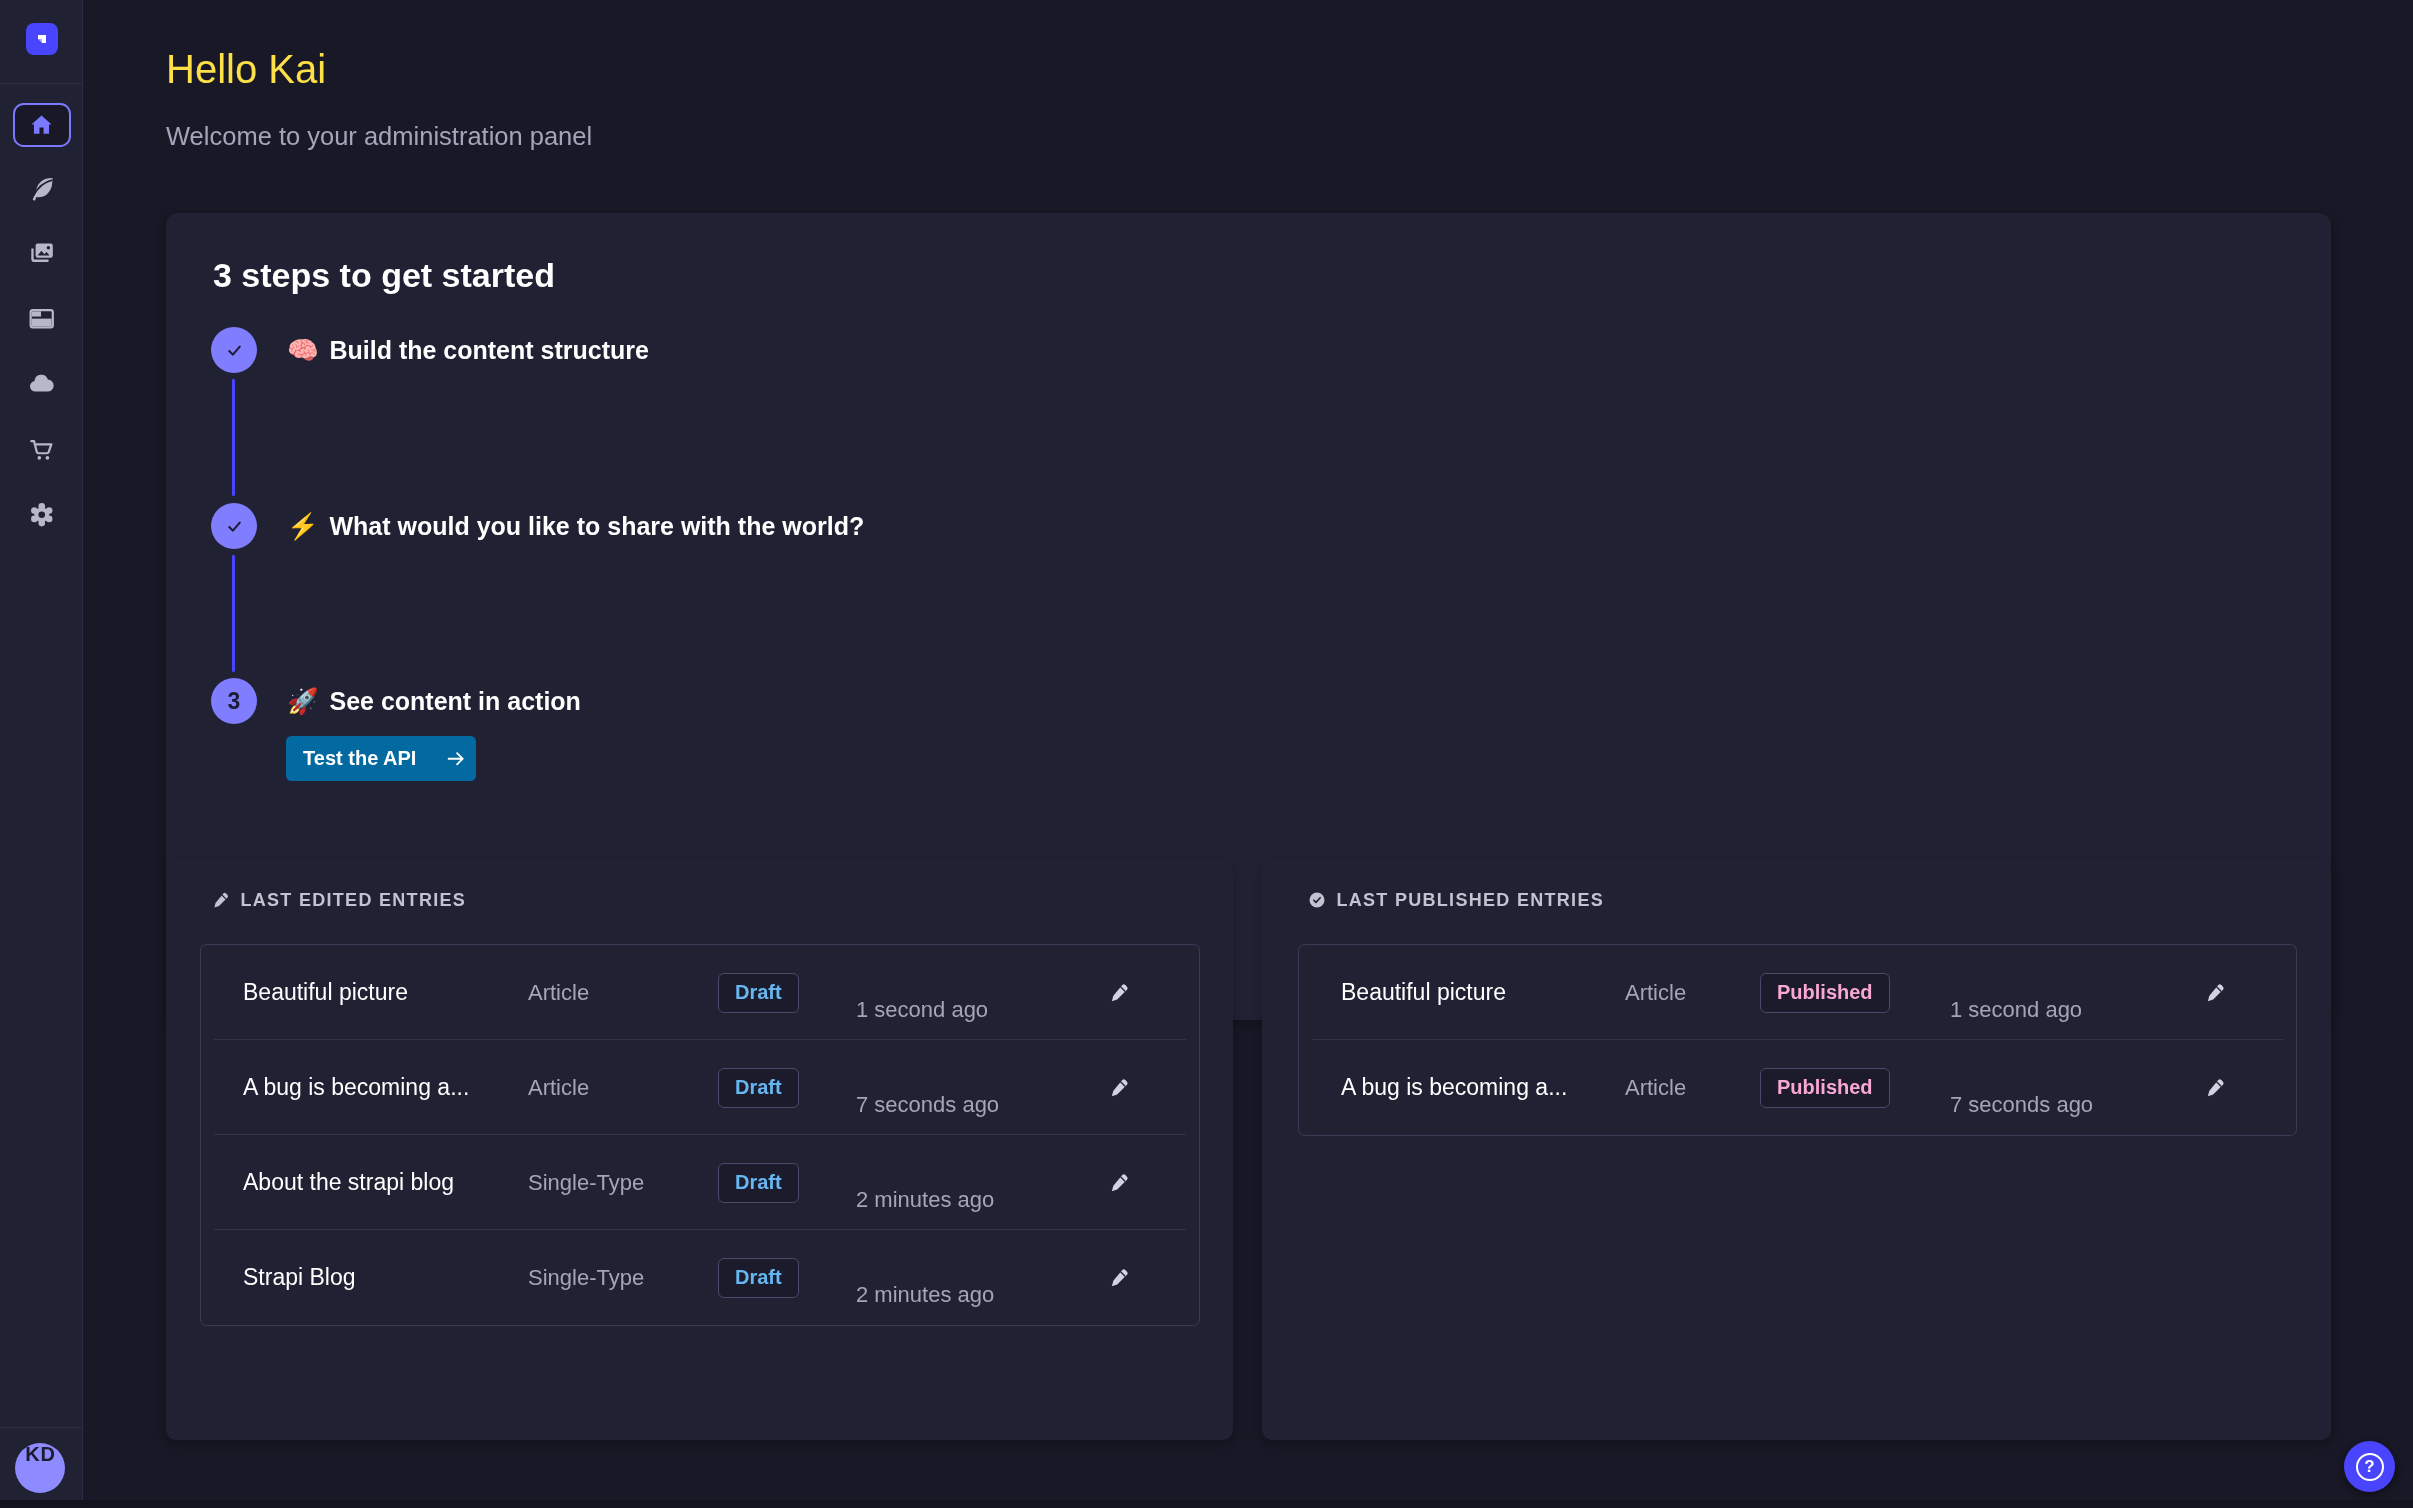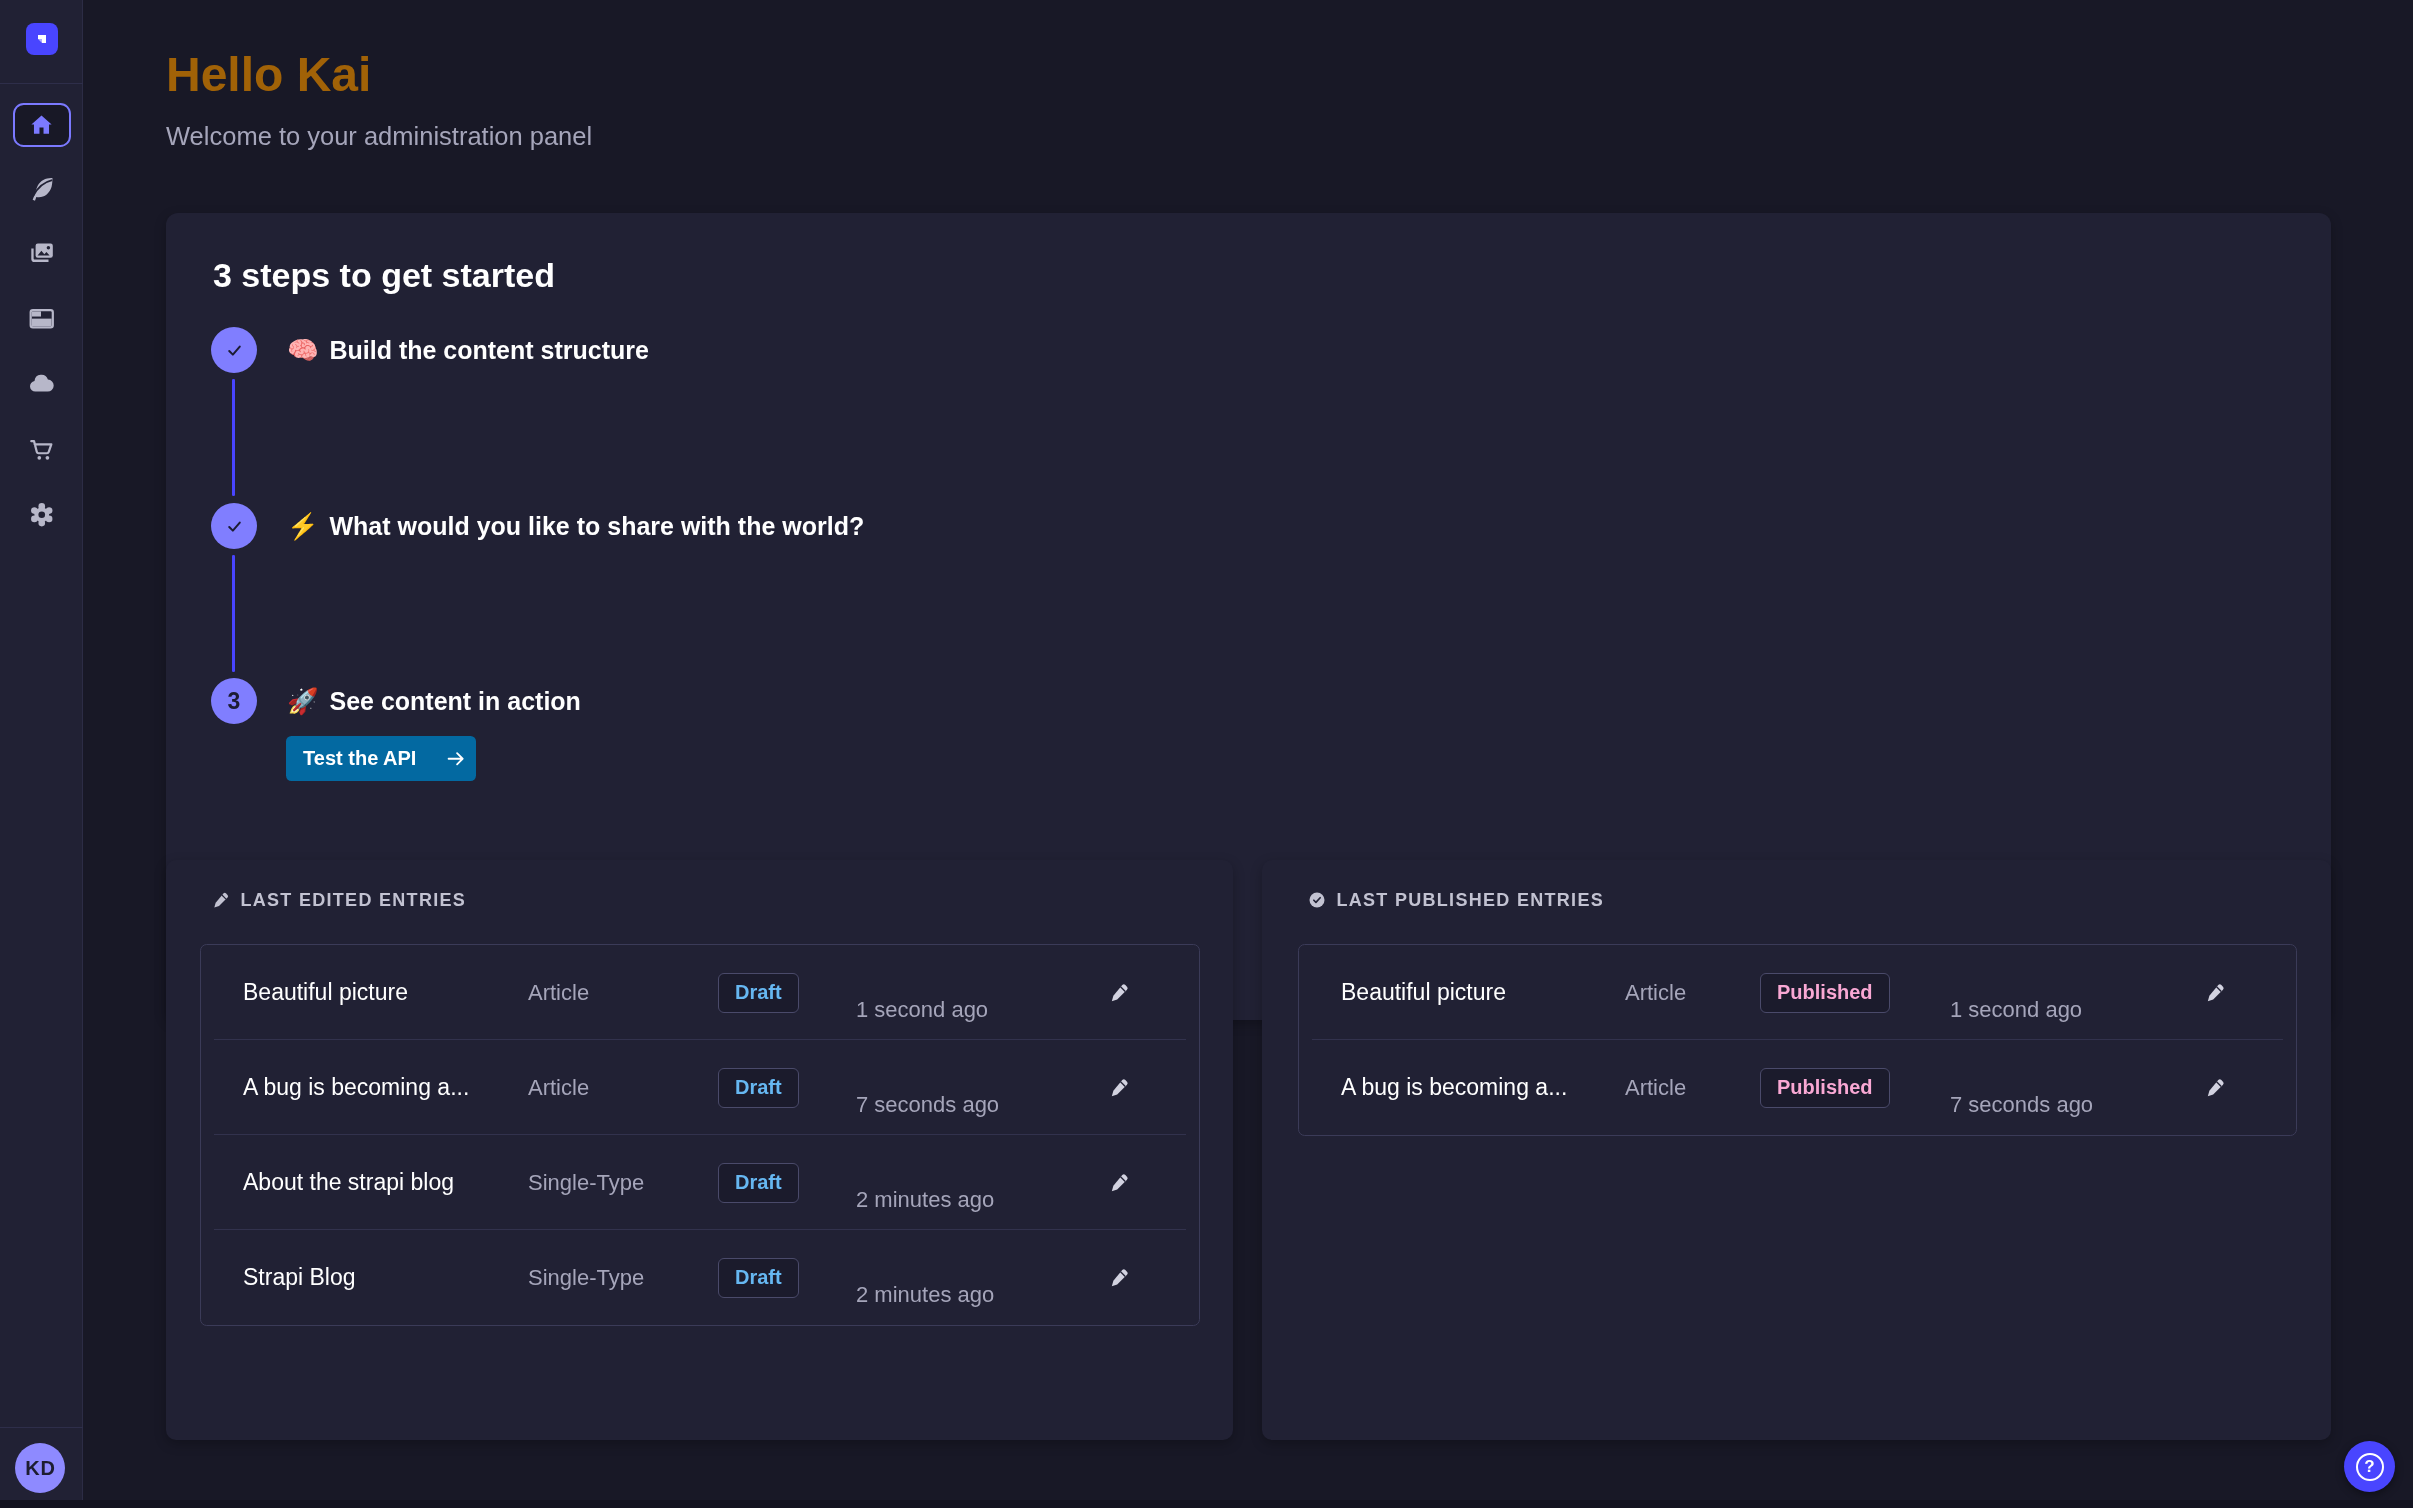--- a/index.html
+++ b/index.html
@@ -13,24 +13,24 @@
   .logo-btn { position:absolute; left:25.5px; top:23px; width:32px; height:32px;
               border-radius:8px; background:#4945ff; display:flex; align-items:center; justify-content:center; cursor:pointer; }
   .sb-divider { position:absolute; left:0; width:83px; height:0.7px; background:#2e2e4a; }
   .nav-home { position:absolute; left:12.7px; top:103px; width:58px; height:44px; border-radius:10.7px;
               background:#181826; border:2px solid #7b79ff; display:flex; align-items:center; justify-content:center;
               color:#7b79ff; cursor:pointer; }
   .nav-item { position:absolute; left:25.5px; width:32px; height:32px; display:flex; align-items:center;
               justify-content:center; color:#b7b7c9; cursor:pointer; }
   .avatar { position:absolute; left:15.4px; top:1443px; width:50px; height:50px; border-radius:50%;
             background:#8e8aff; color:#1d1d30; font-size:20px; font-weight:bold;
-            display:flex; align-items:center; justify-content:center; cursor:pointer; letter-spacing:0.7px; }
-
-  
-  .page-title { position:absolute; left:166px; top:47px; font-size:48px; font-weight:bold; color:#a16207; }
+            display:flex; justify-content:center; cursor:pointer; letter-spacing:0.7px; }
+
+  
+  .page-title { position:absolute; left:166px; top:47px; font-size:40px; font-weight:normal; color:#fde047; }
   .page-subtitle { position:absolute; left:166px; top:122px; font-size:25.5px; color:#a5a5ba; }
 
   
   .tour-card { position:absolute; left:166px; top:213px; width:2165px; height:807px;
                background:#212134; border-radius:12px; box-shadow:0 4px 12px rgba(0,0,0,.25); }
   .tour-title { position:absolute; left:47px; top:43px; font-size:34px; font-weight:bold; color:#ffffff; }
   .step-circle { position:absolute; left:45px; width:46px; height:46px; border-radius:50%;
                  background:#807eff; display:flex; align-items:center; justify-content:center; cursor:pointer; }
   .step-circle .num { font-size:23px; font-weight:bold; color:#1c1c33; }
   .step-line { position:absolute; left:66px; width:2.7px; height:117px; background:#4945ff; border-radius:1.3px; }

